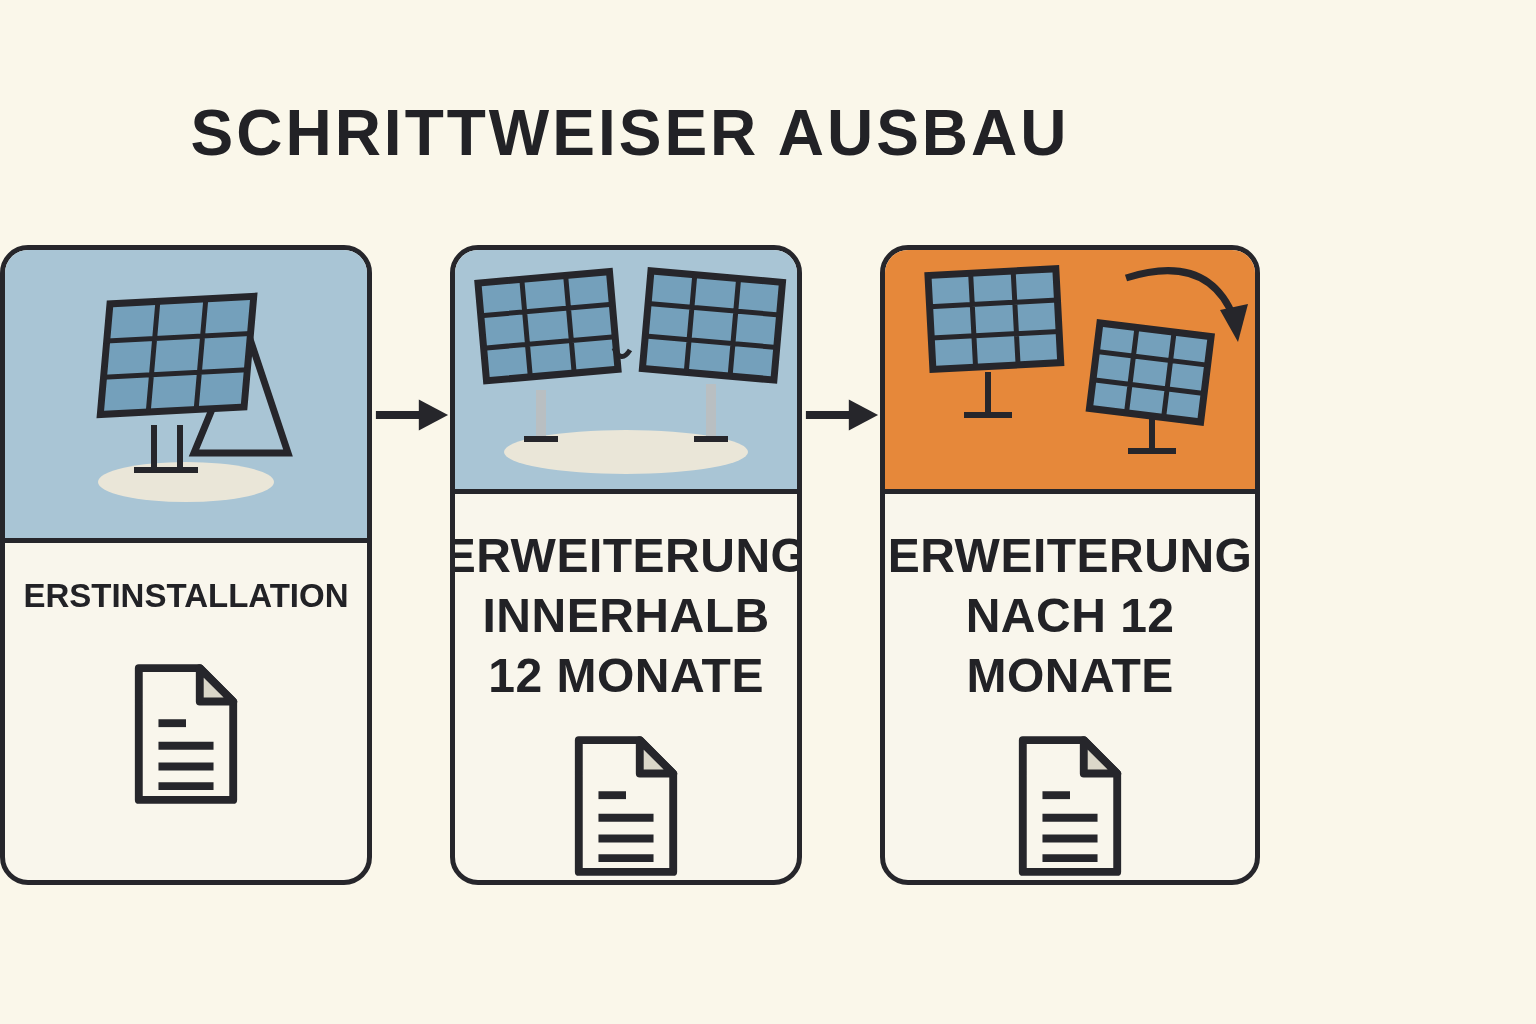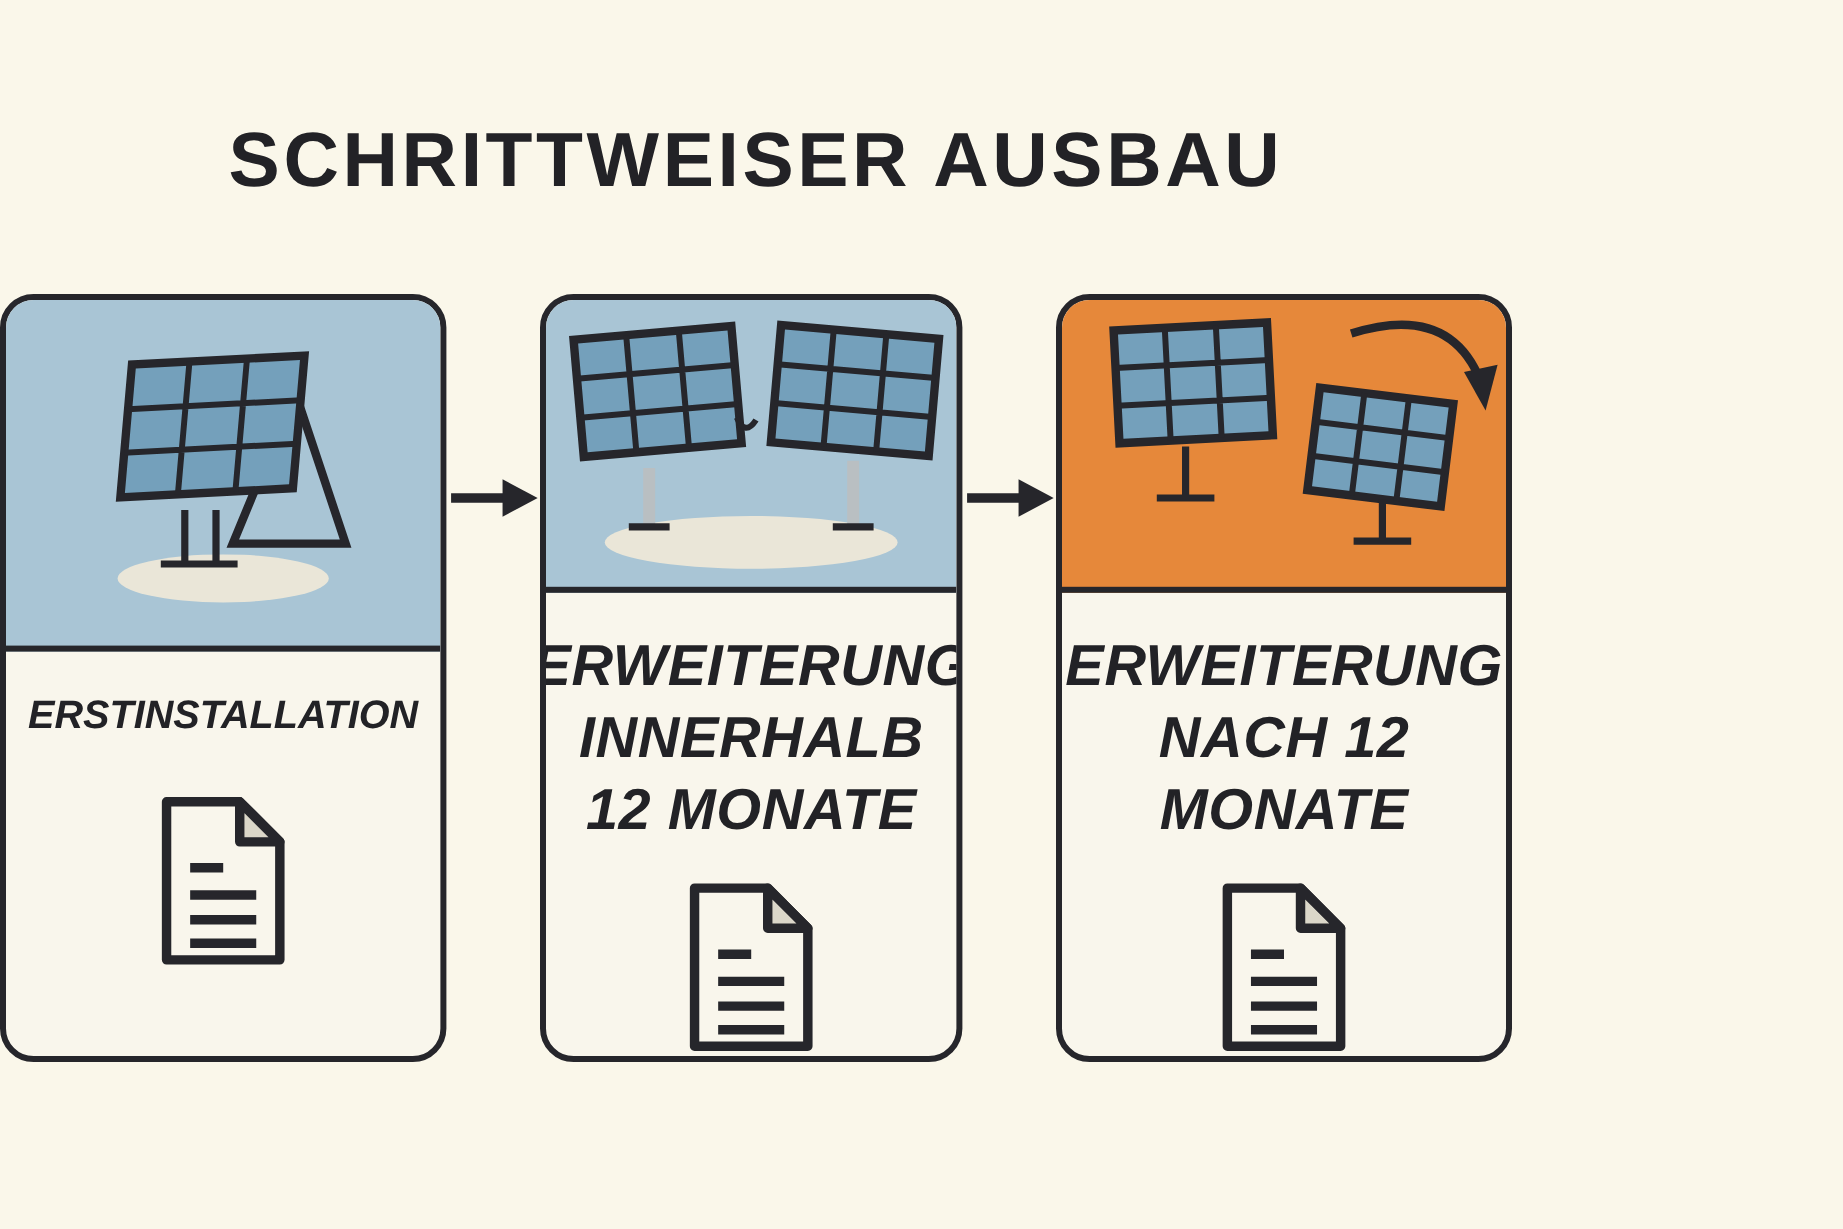--- a/index.html
+++ b/index.html
@@ -30,21 +30,20 @@
     font-weight: bold;
     letter-spacing: 3px;
     color: var(--text);
   }
   .row {
     position: absolute;
     top: 245px; left: 0; right: 0;
     display: flex;
     justify-content: flex-start;
     align-items: flex-start;
-    font-style: italic;
   }
   .card {
     height: 640px;
     border: 5px solid var(--outline);
     border-radius: 28px;
     background: var(--card-body);
     overflow: hidden;
     display: flex;
     flex-direction: column;
   }

